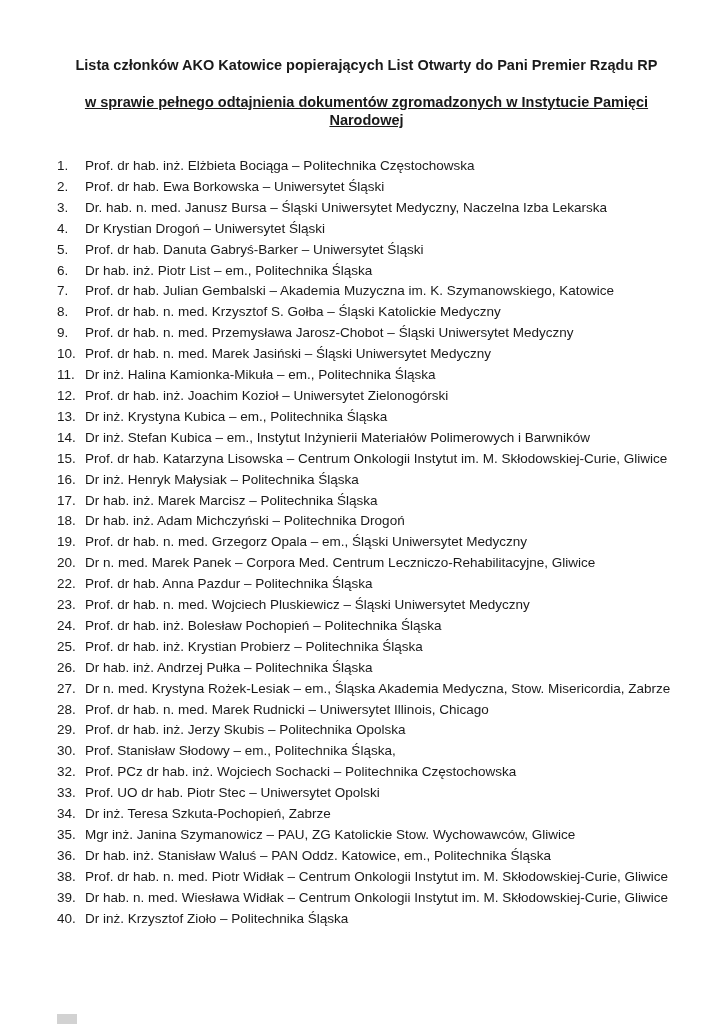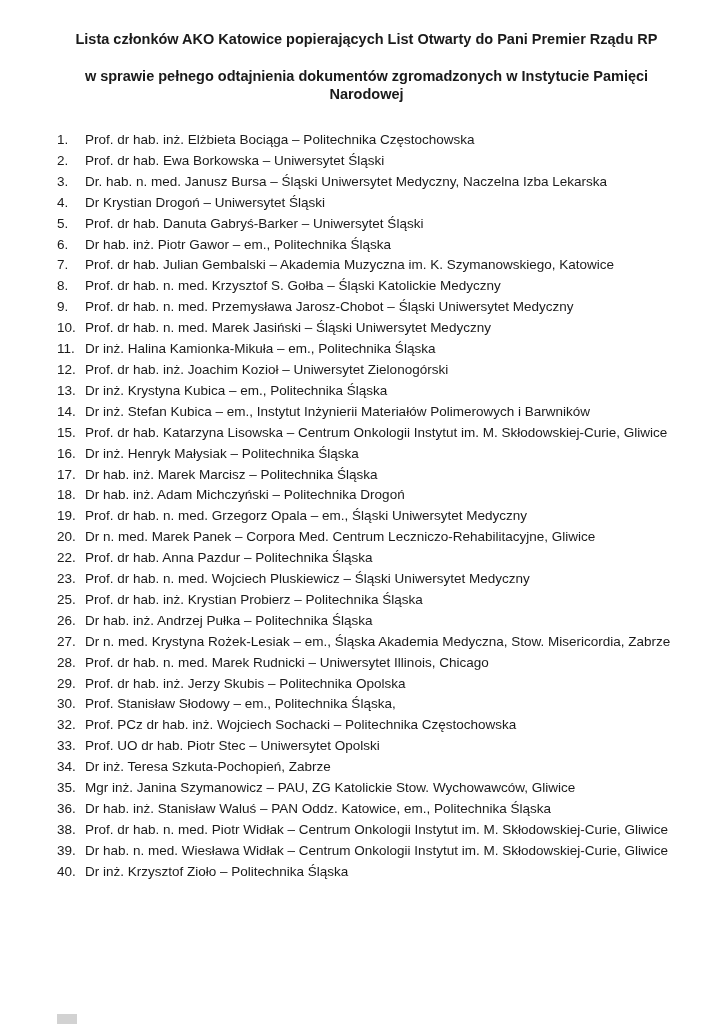--- a/index.html
+++ b/index.html
@@ -10,30 +10,31 @@
     height: 1024px;
     overflow: hidden;
     font-family: "Liberation Sans", sans-serif;
     color: #1a1a1a;
   }
   .doc {
     position: relative;
     width: 724px;
     height: 1024px;
     box-sizing: border-box;
-    padding: 30px 48px 0 57px;
+    padding: 56px 48px 0 57px;
   }
   .title {
     text-align: center;
     font-weight: bold;
     font-size: 14.5px;
     line-height: 18px;
   }
   .title-line2 {
     margin-top: 19px;
+    text-decoration: underline;
   }
   .member-list {
     margin-top: 27px;
     font-size: 13.5px;
   }
   .member-item {
     display: flex;
     align-items: baseline;
     line-height: 20.9px;
     white-space: nowrap;
@@ -86,21 +87,21 @@
         <span class="member-text">Dr Krystian Drogoń – Uniwersytet Śląski</span>
       </div>
 
       <div class="member-item">
         <span class="member-num">5.</span>
         <span class="member-text">Prof. dr hab. Danuta Gabryś-Barker – Uniwersytet Śląski</span>
       </div>
 
       <div class="member-item">
         <span class="member-num">6.</span>
-        <span class="member-text">Dr hab. inż. Piotr Gawor – em., Politechnika Śląska</span>
+        <span class="member-text">Dr hab. inż. Piotr List – em., Politechnika Śląska</span>
       </div>
 
       <div class="member-item">
         <span class="member-num">7.</span>
         <span class="member-text">Prof. dr hab. Julian Gembalski – Akademia Muzyczna im. K. Szymanowskiego, Katowice</span>
       </div>
 
       <div class="member-item">
         <span class="member-num">8.</span>
         <span class="member-text">Prof. dr hab. n. med. Krzysztof S. Gołba – Śląski Katolickie Medyczny</span>
@@ -170,20 +171,24 @@
       <div class="member-item">
         <span class="member-num">22.</span>
         <span class="member-text">Prof. dr hab. Anna Pazdur – Politechnika Śląska</span>
       </div>
 
       <div class="member-item">
         <span class="member-num">23.</span>
         <span class="member-text">Prof. dr hab. n. med. Wojciech Pluskiewicz – Śląski Uniwersytet Medyczny</span>
       </div>
 
+      <div class="member-item">
+        <span class="member-num">24.</span>
+        <span class="member-text">Prof. dr hab. inż. Bolesław Pochopień – Politechnika Śląska</span>
+      </div>
 
       <div class="member-item">
         <span class="member-num">25.</span>
         <span class="member-text">Prof. dr hab. inż. Krystian Probierz – Politechnika Śląska</span>
       </div>
 
       <div class="member-item">
         <span class="member-num">26.</span>
         <span class="member-text">Dr hab. inż. Andrzej Pułka – Politechnika Śląska</span>
       </div>

